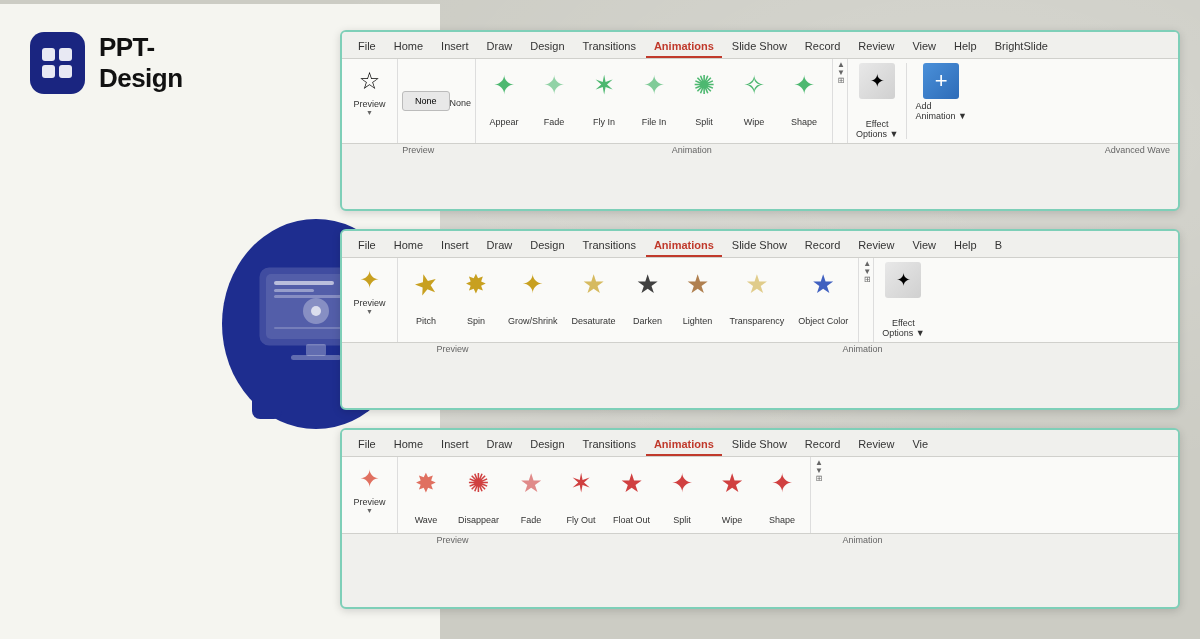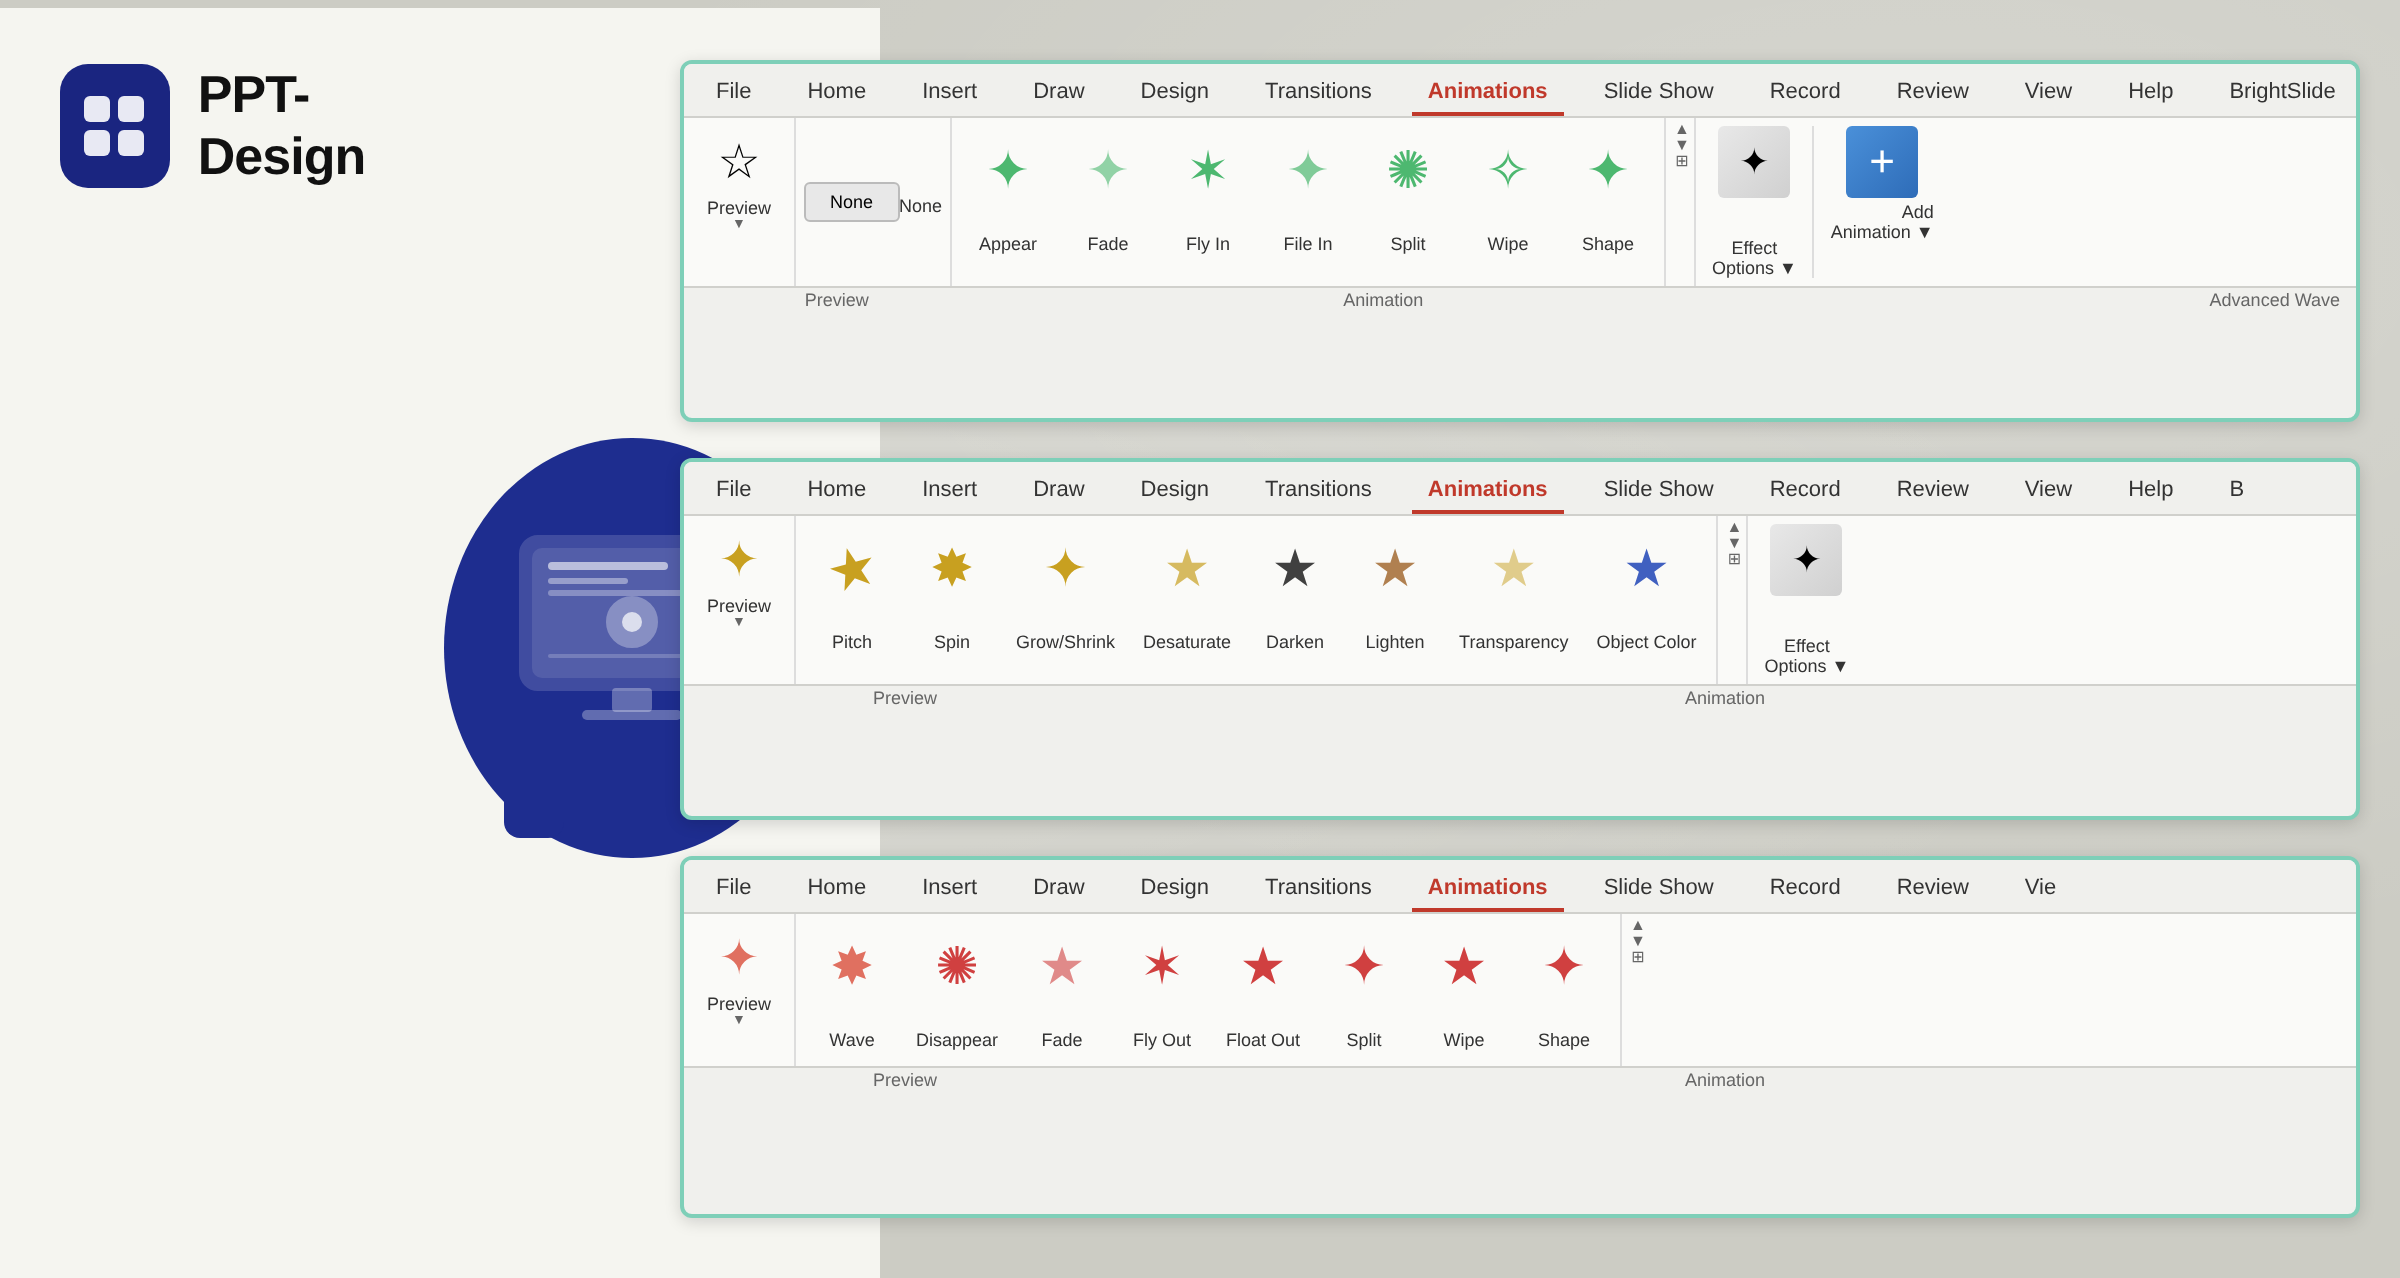--- a/index.html
+++ b/index.html
@@ -120,21 +120,21 @@
       overflow: hidden;
       box-shadow: 0 2px 8px rgba(0,0,0,0.15);
       flex: 1;
     }
 
     .ribbon-tabs {
       display: flex;
       align-items: center;
       background: #f0f0ed;
       padding: 4px 8px 0 8px;
-      gap: 12px;
+      gap: 2px;
       border-bottom: 1px solid #d0d0cc;
       flex-wrap: nowrap;
       overflow: hidden;
     }
 
     .tab {
       font-size: 11px;
       padding: 4px 8px;
       color: #333;
       cursor: pointer;
@@ -404,21 +404,21 @@
         <span class="scroll-arrow">▼</span>
         <span class="scroll-arrow">⊞</span>
       </div>
       <div class="effect-btn">
         <div class="effect-btn-icon">✦</div>
         <div class="effect-btn-label">Effect<br>Options ▼</div>
       </div>
       <div style="width:1px;background:#ddd;margin:4px 0;"></div>
       <div class="add-anim-btn">
         <div class="add-anim-icon">+</div>
-        <div style="font-size:9px;color:#333;text-align:right;margin-top:2px;">Add<br>Animation ▼</div>
+        <div style="font-size:9px;color:#333;text-align:left;margin-top:2px;">Add<br>Animation ▼</div>
       </div>
     </div>
     <div class="ribbon-bottom">
       <span class="ribbon-bottom-label">Preview</span>
       <span style="flex:3;text-align:center;font-size:9px;color:#666;">Animation</span>
       <span style="flex:2;text-align:right;font-size:9px;color:#666;">Advanced Wave</span>
     </div>
   </div>
 
   <div class="ribbon-container">

